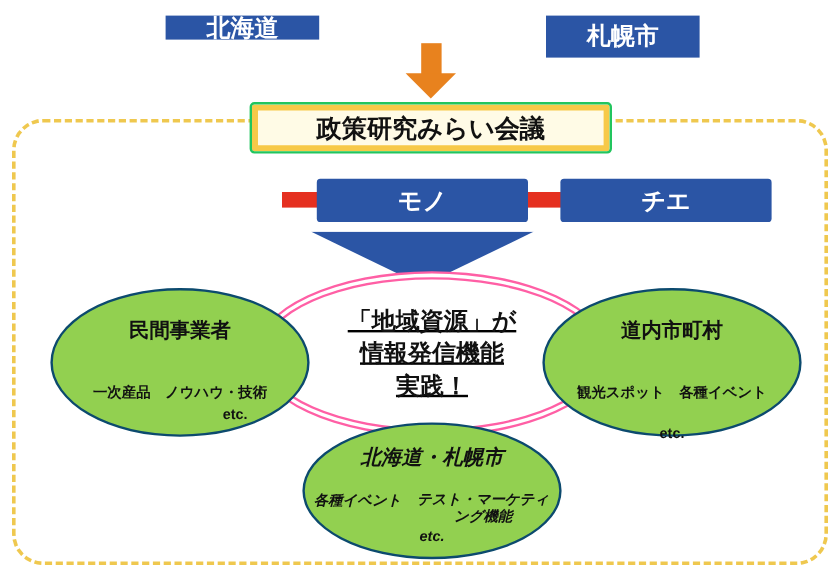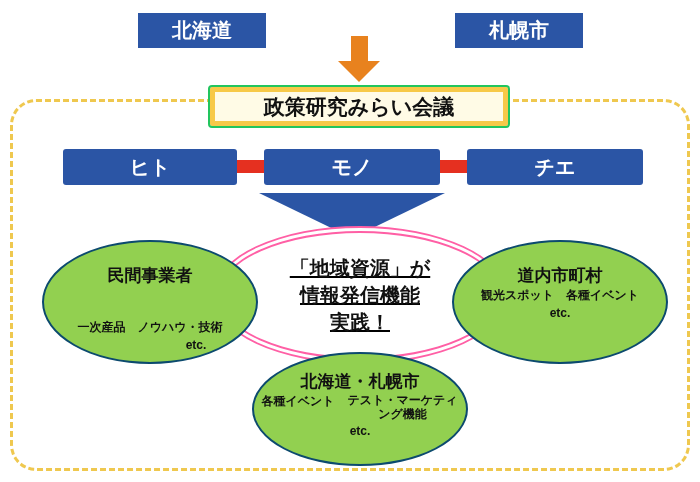--- a/index.html
+++ b/index.html
@@ -3,21 +3,21 @@
 <meta charset="utf-8">
 <style>
   * { margin:0; padding:0; box-sizing:border-box; }
   html,body { background:#ffffff; }
   body { font-family:"Liberation Sans","DejaVu Sans",sans-serif; }
   .canvas { position:relative; width:700px; height:482px; background:#ffffff; overflow:hidden; }
 
   
   .blue-box { position:absolute; background:#2b55a5; color:#ffffff; font-weight:bold;
               display:flex; align-items:center; justify-content:center; font-size:20px; }
-  .top-left-box  { left:138px; top:13px; width:128px; height:35px; }
+  .top-left-box  { left:138px; top:13px; width:128px; height:20px; }
   .top-right-box { left:455px; top:13px; width:128px; height:35px; }
   .orange-bar { position:absolute; left:252px; top:23px; width:206px; height:14px; background:#e8821e; z-index:-1; }
   .orange-arrow-shaft { position:absolute; left:351px; top:36px; width:17px; height:27px; background:#e8821e; }
   .orange-arrow-head  { position:absolute; left:338px; top:61px; width:0; height:0;
                         border-left:21px solid transparent; border-right:21px solid transparent;
                         border-top:21px solid #e8821e; }
 
   
   .dashed-frame { position:absolute; left:10px; top:99px; width:680px; height:372px;
                   border:3px dashed #efc84f; border-radius:26px; z-index:0; }
@@ -49,24 +49,24 @@
                   background:#ffffff; border:2px solid #ff5fa5; border-radius:50%; z-index:2;
                   display:flex; flex-direction:column; align-items:center; justify-content:center;text-decoration:underline; }
   .pink-ellipse::before { content:""; position:absolute; inset:3px; border:2px solid #ff5fa5;
                           border-radius:50%; pointer-events:none; }
   .pink-line { font-size:20px; font-weight:bold; color:#111; line-height:1.35; text-align:center; }
 
   
   .green-ellipse { position:absolute; background:#92d050; border:2px solid #0c4a6e; border-radius:50%;
                    z-index:3; display:flex; flex-direction:column; align-items:center; color:#111; }
   .green-left   { left:42px;  top:240px; width:216px; height:124px; padding-top:22px; }
-  .green-right  { left:452px; top:240px; width:216px; height:124px; padding-top:22px; }
-  .green-bottom { left:252px; top:352px; width:216px; height:114px; padding-top:16px; }
+  .green-right  { left:452px; top:240px; width:216px; height:124px; padding-top:22px;gap:16px; }
+  .green-bottom { left:252px; top:352px; width:216px; height:114px; padding-top:16px;font-style:italic; }
   .g-title { font-size:17px; font-weight:bold; }
-  .g-row { display:flex; gap:12px; font-size:12px; font-weight:bold; align-items:flex-start; }
+  .g-row { display:flex; gap:12px; font-size:12px; font-weight:bold; margin-top:16px; align-items:flex-start; }
   .green-left .g-row { margin-top:32px;justify-content:center; }
   .g-etc { font-size:12px; font-weight:bold; margin-top:2px; }
   .green-left .g-etc { margin-left:92px; }
   .g-item-wrap { width:112px; text-align:center; line-height:1.2; }
 </style>
 </head>
 <body>
 
 <div class="canvas">
 
@@ -81,23 +81,20 @@
   <div class="orange-arrow-head"></div>
 
   <div class="dashed-frame"></div>
 
   <div class="council-box">
     <span>政策研究みらい会議</span>
   </div>
 
   <div class="red-link red-link-1"></div>
   <div class="red-link red-link-2"></div>
-  <div class="pillar pillar-1">
-    <span>ヒト</span>
-  </div>
   <div class="pillar pillar-2">
     <span>モノ</span>
   </div>
   <div class="pillar pillar-3">
     <span>チエ</span>
   </div>
 
   <div class="blue-arrow"></div>
 
   <div class="pink-ellipse">

